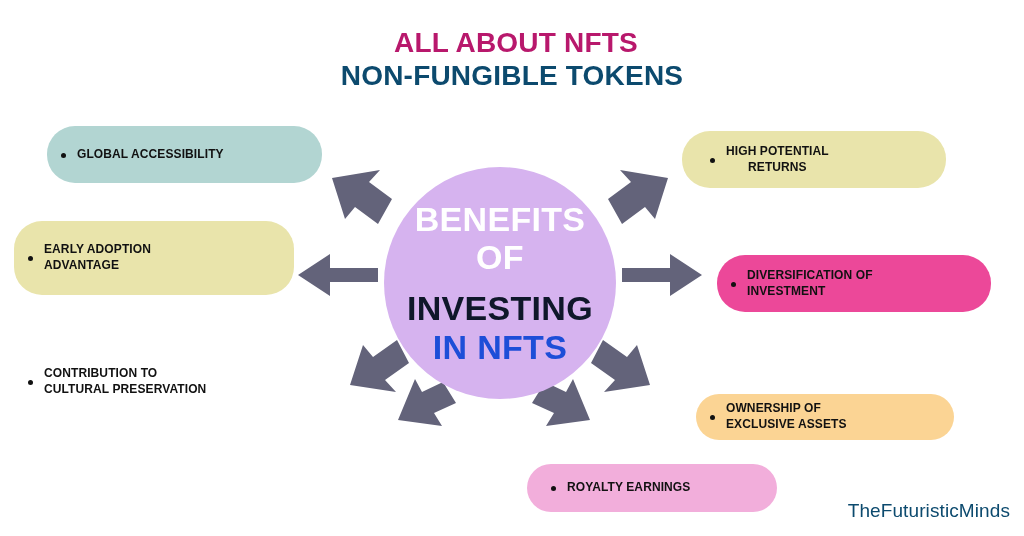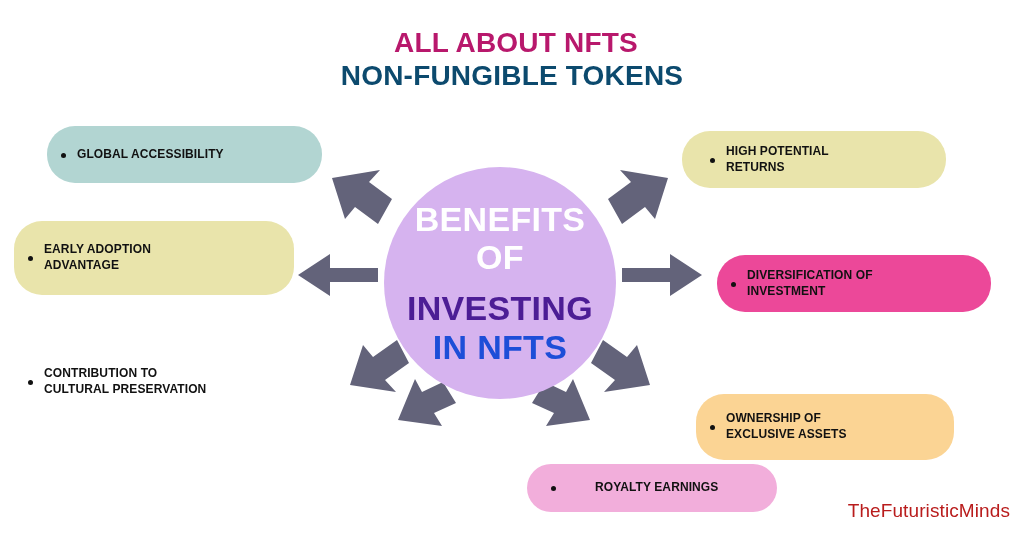--- a/index.html
+++ b/index.html
@@ -92,21 +92,21 @@
     width: 1024px;
     height: 536px;
     pointer-events: none;
   }
 
   
   #watermark {
     position: absolute;
     right: 14px;
     top: 500px;
-    color: #b91c1c;
+    color: #0c4a6e;
     font-size: 19px;
     font-weight: 400;
     letter-spacing: 0.1px;
     white-space: nowrap;
   }
 </style>
 </head>
 <body>
 
 <div id="canvas">
@@ -160,53 +160,53 @@
 
   <div class="pill" style="left:-24px; top:353px; width:346px; height:58px; padding-left:52px;">
     <span class="bullet"></span>
     <span class="ptext">
       <span>CONTRIBUTION TO</span><br>
       <span>CULTURAL PRESERVATION</span>
     </span>
   </div>
 
 
-  <div class="pill" style="left: 527px; top: 464px; width: 250px; height: 48px; padding-left: 24px; background: rgb(242, 174, 219); gap: 28px;">
+  <div class="pill" style="left: 527px; top: 464px; width: 250px; height: 48px; padding-left: 24px; background: rgb(242, 174, 219);">
     <span class="bullet"></span>
     <span class="ptext">
       <span>ROYALTY EARNINGS</span>
     </span>
   </div>
 
-  <div class="pill" style="left: 696px; top: 394px; width: 258px; height: 66px; background: rgb(251, 212, 148);">
+  <div class="pill" style="left: 696px; top: 394px; width: 258px; height: 46px; background: rgb(251, 212, 148);">
     <span class="bullet"></span>
     <span class="ptext">
       <span>OWNERSHIP OF</span><br>
       <span>EXCLUSIVE ASSETS</span>
     </span>
   </div>
 
   <div class="pill" style="left: 717px; top: 255px; width: 274px; height: 57px; background: #ec4899;">
     <span class="bullet"></span>
     <span class="ptext">
       <span>DIVERSIFICATION OF</span><br>
       <span>INVESTMENT</span>
     </span>
   </div>
 
-  <div class="pill" style="left: 682px; top: 131px; width: 264px; height: 57px; padding-left: 28px; background: rgb(233, 228, 171);">
+  <div class="pill" style="left: 682px; top: 131px; width: 264px; height: 57px; padding-left: 28px; background: rgb(233, 228, 171); text-align: center;">
     <span class="bullet"></span>
     <span class="ptext">
       <span>HIGH POTENTIAL</span><br>
       <span>RETURNS</span>
     </span>
   </div>
 
   <div id="center-circle" style="background: rgb(214, 179, 239);">
     <span class="cline" style="color: rgb(255, 255, 255);">BENEFITS</span>
     <span class="cline" style="color: rgb(255, 255, 255);">OF</span>
-    <span class="cline" style="color: #4c1d95; margin-top: 12px;">INVESTING</span>
+    <span class="cline" style="color: #0f172a; margin-top: 12px;">INVESTING</span>
     <span class="cline" style="color: #1d4ed8;">IN NFTS</span>
   </div>
 
   <div id="watermark">TheFuturisticMinds</div>
 
 </div>
 
 </body></html>

